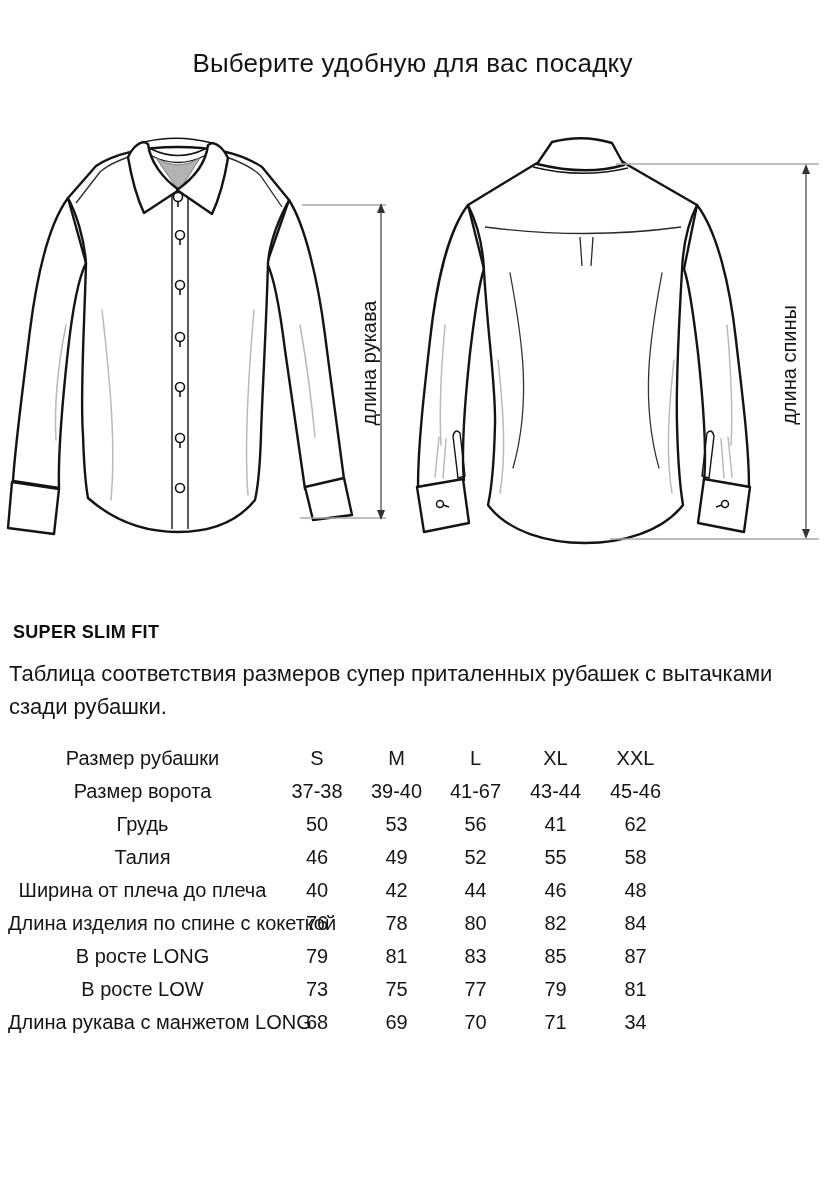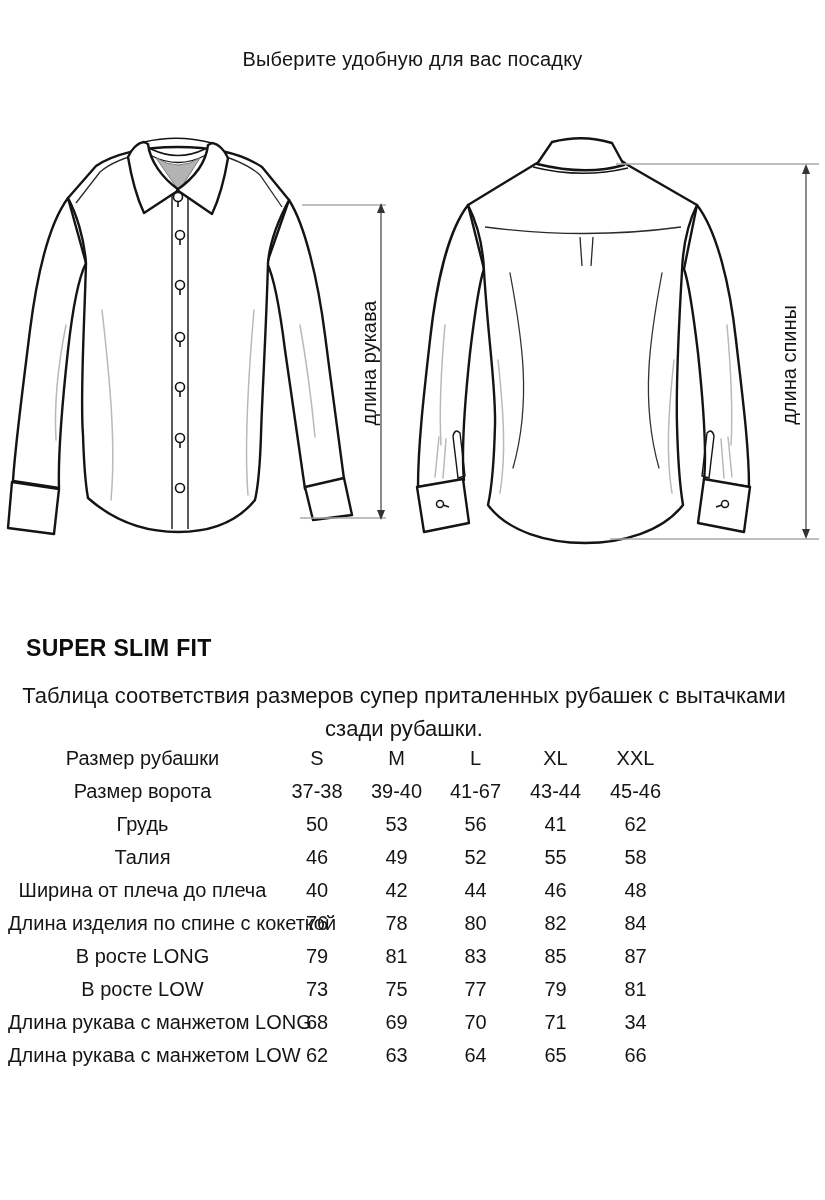--- a/index.html
+++ b/index.html
@@ -7,42 +7,42 @@
     width:825px;height:1200px;
     background:#ffffff;
     font-family:"Liberation Sans","DejaVu Sans",sans-serif;
     color:#111;
     position:relative;
     overflow:hidden;
   }
   .page-title{
     position:absolute;top:48px;left:0;width:825px;
     text-align:center;
-    font-size:20px;font-weight:400;color:#151515;
+    font-size:26px;font-weight:400;color:#151515;
     letter-spacing:0.2px;
   }
   .figure-wrap{position:absolute;left:0;top:0;}
   svg{display:block;position:absolute;}
   #front-shirt{left:0;top:125px;}
   #back-shirt{left:400px;top:125px;}
   .outline{fill:#ffffff;stroke:#141414;stroke-width:2.4;stroke-linejoin:round;}
   .thin{fill:none;stroke:#141414;stroke-width:1.4;}
   .seam{fill:none;stroke:#2a2a2a;stroke-width:1.3;}
   .crease{fill:none;stroke:#b9b9b9;stroke-width:1.5;stroke-linecap:round;}
   .dart{fill:none;stroke:#333;stroke-width:1.3;stroke-linecap:round;}
   .guide{stroke:#a9a9a9;stroke-width:1.4;}
   .measure{stroke:#5a5a5a;stroke-width:1.4;}
   .ahead{fill:#333;stroke:none;}
   .mlabel{font-family:"Liberation Sans","DejaVu Sans",sans-serif;font-size:20px;fill:#141414;}
   .section{position:absolute;left:9px;top:618px;width:800px;}
   .section h2{
-    margin:17px;font-size:23px;font-weight:700;color:#0d0d0d;letter-spacing:0.3px;
+    margin:4px;font-size:18px;font-weight:700;color:#0d0d0d;letter-spacing:0.3px;
   }
   .section p{
-    margin:14px 0 0 0;font-size:22px;line-height:33px;color:#151515;width:790px;text-align:center;
+    margin:14px 0 0 0;font-size:22px;line-height:33px;color:#151515;width:790px;
   }
   .size-table{
     position:absolute;left:8px;top:742px;
     border-collapse:collapse;table-layout:fixed;
     width:667px;
     font-size:20px;color:#151515;
   }
   .size-table td{
     padding:0;height:33px;vertical-align:middle;
     white-space:nowrap;overflow:visible;
@@ -246,22 +246,14 @@
     <td class="val c5">81</td>
   </tr>
       <tr>
     <td class="lbl">Длина рукава с манжетом LONG</td>
     <td class="val c1">68</td>
     <td class="val c2">69</td>
     <td class="val c3">70</td>
     <td class="val c4">71</td>
     <td class="val c5">34</td>
   </tr>
-      <tr>
-    <td class="lbl">Длина рукава с манжетом LOW</td>
-    <td class="val c1">62</td>
-    <td class="val c2">63</td>
-    <td class="val c3">64</td>
-    <td class="val c4">65</td>
-    <td class="val c5">66</td>
-  </tr>
     </tbody>
 </table>
 
 </body></html>

